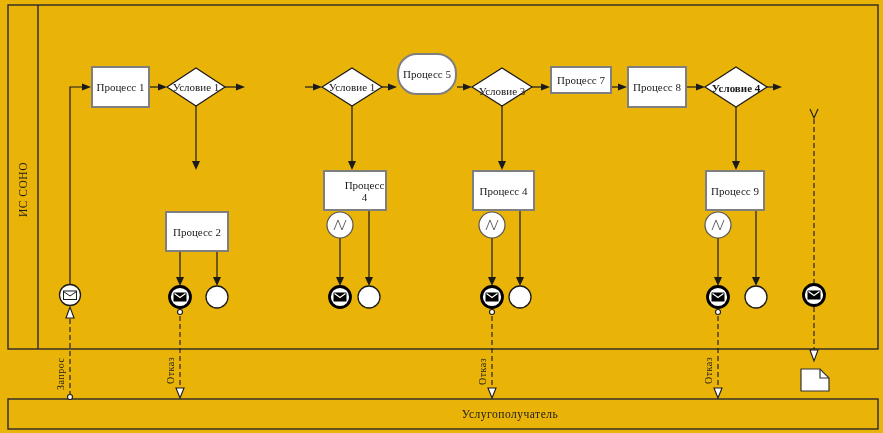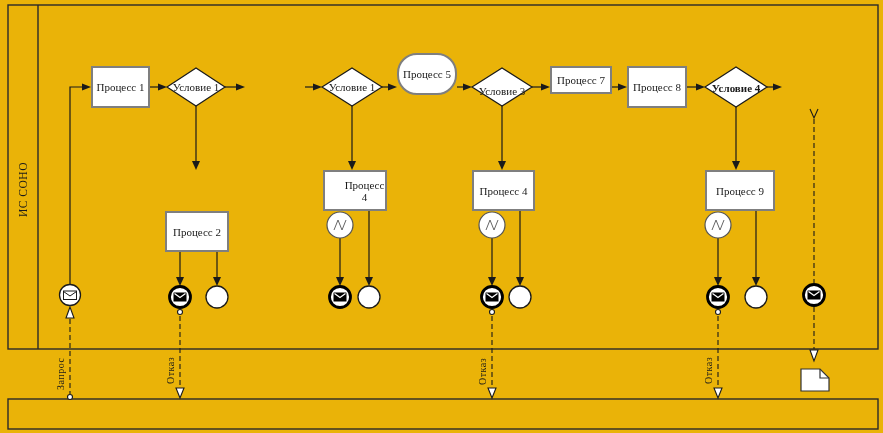--- a/index.html
+++ b/index.html
@@ -202,29 +202,30 @@
     </div>
   <div class="box" style="left:165px;top:170px;width:64px;height:41px;margin-top:41px;">
       <span>Процесс 2</span>
     </div>
   <div class="box" style="left:323px;top:170px;width:64px;height:41px;padding-left:21px;">
       <span>Процесс 4</span>
     </div>
   <div class="box" style="left:472px;top:170px;width:63px;height:41px;">
       <span>Процесс 4</span>
     </div>
-  <div class="box" style="left:705px;top:170px;width:70px;height:41px;">
+  <div class="box" style="left:705px;top:170px;width:60px;height:41px;">
       <span>Процесс 9</span>
     </div>
 
   <div class="dlabel" style="left:167px;top:68px;width:58px;height:38px;">Условие 1</div>
   <div class="dlabel" style="left:322px;top:68px;width:60px;height:38px;">Условие 1</div>
   <div class="dlabel" style="left:472px;top:72px;width:60px;height:38px;">Условие 3</div>
   <div class="dlabel" style="left:705px;top:68px;width:62px;height:40px;font-weight:bold;">Условие 4</div>
 
   <div class="vtext" style="left:15px;top:145px;width:16px;height:90px;font-size:11.5px;">ИС СОНО</div>
+  <div class="lane-title" style="left:380px;top:402px;width:260px;height:24px;">Услугополучатель</div>
 
   <div class="vtext" style="left:53px;top:352px;width:14px;height:44px;">Запрос</div>
   <div class="vtext" style="left:163px;top:351px;width:14px;height:38px;">Отказ</div>
   <div class="vtext" style="left:475px;top:352px;width:14px;height:38px;">Отказ</div>
   <div class="vtext" style="left:701px;top:351px;width:14px;height:38px;">Отказ</div>
 
 </div>
 
 </body></html>

